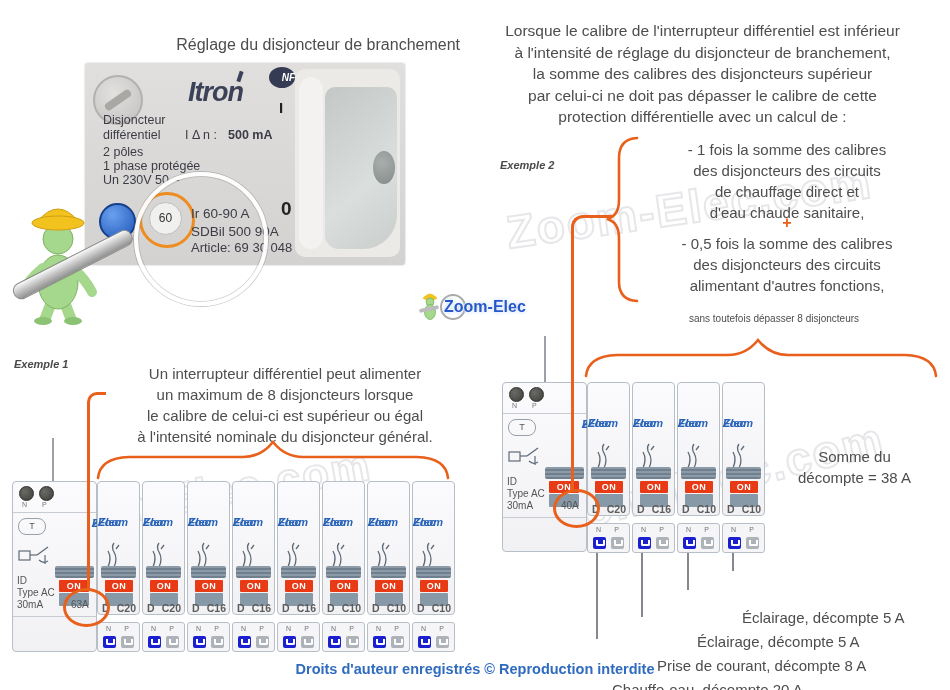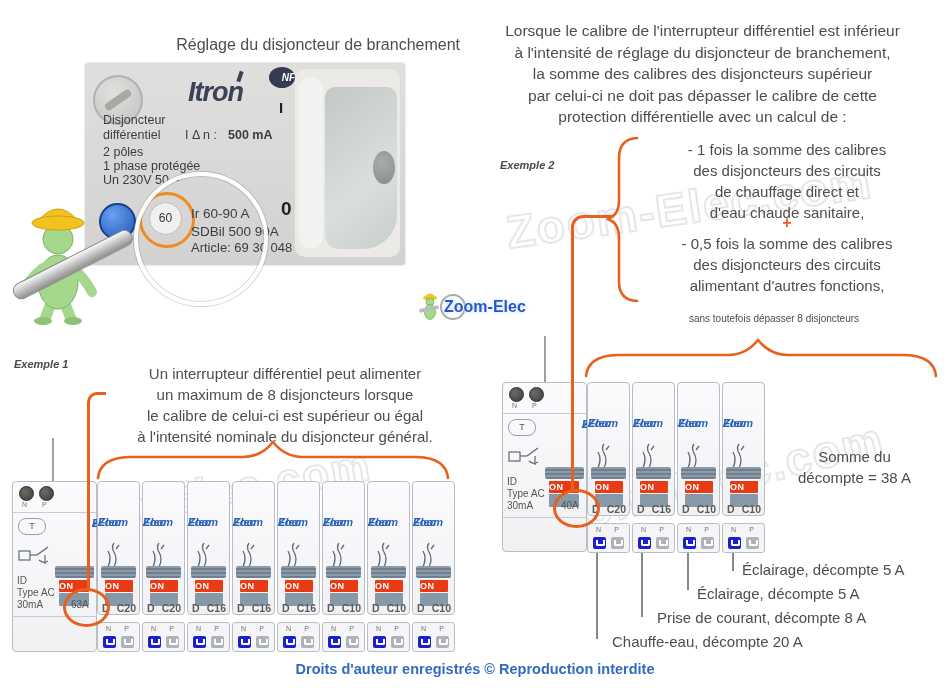--- a/index.html
+++ b/index.html
@@ -58,21 +58,21 @@
   .diff{width:83px;}
   .divider{left:0;width:100%;border-top:1px solid #c6ccd2;}
   .npcircle{width:13px;height:13px;border-radius:50%;border:1px solid #2c2c28;
             background:radial-gradient(circle at 35% 35%,#6a6a66,#3c3c38);}
   .tinylbl{font-size:7px;color:#70757b;}
   .testbtn{left:5px;top:36px;width:26px;height:15px;border:1px solid #9aa0a8;border-radius:8px;
            font-size:9px;color:#555;text-align:center;line-height:15px;}
   .brandtxt{font-size:11px;line-height:12.5px;font-weight:bold;font-style:italic;color:#2a64b8;white-space:nowrap;}
   .toggle{height:12px;border-radius:2px;
           background:repeating-linear-gradient(#8d9ba8 0 2px,#707f8d 2px 4px);}
-  .onbadge{background:#e83a15;color:#fff;font-size:9px;font-weight:bold;
+  .onbadge{background:#e83a15;color:#fff;font-size:9px;font-weight:bold;text-align:center;
            line-height:12px;letter-spacing:.5px;border-radius:1px;}
   .grayblock{background:#8799a7;border-radius:1px;}
   .ratingtxt{font-size:10.5px;color:#5c5c5c;font-weight:bold;}
   
   .bflex{position:absolute;display:flex;gap:2px;z-index:2;}
   .bwrap{position:relative;width:43px;height:171px;flex:0 0 43px;}
   .bmod{position:absolute;left:0;top:0;width:43px;height:134px;background:linear-gradient(#fbfbfd,#f1f1f4);
         border:1px solid #b7bec6;border-radius:4px;box-sizing:border-box;}
   .bmod *,.bterm *{position:absolute;}
   .bbrand{left:0;top:34px;width:100%;text-align:center;}
@@ -90,21 +90,21 @@
   .ushape{left:3px;top:3px;width:5px;height:4px;border:2px solid #fff;border-top:none;border-radius:0 0 2px 2px;}
   
   .d-toggle{left:42px;top:84px;width:39px;}
   .d-on{left:46px;top:98px;width:30px;height:12px;}
   .d-block{left:46px;top:111px;width:30px;height:13px;}
   .d-info{font-size:10px;color:#555;white-space:nowrap;}
   
   .logo-circle{left:440px;top:294px;width:22px;height:22px;border:2px solid #ababab;border-radius:50%;z-index:1;}
   .logo-text{left:444px;top:298px;font-size:16px;font-weight:bold;color:#2757c8;z-index:2;
              text-shadow:0 0 2px #ffffff,0 0 4px #aecdf5,0 0 1px #ffffff;}
-  .circuit-lbl{font-size:15px;color:#4d4d4d;white-space:nowrap;}
+  .circuit-lbl{font-size:15px;color:#4d4d4d;white-space:nowrap;margin-top:48px;}
 </style>
 </head>
 <body>
 
 <div class="wm" style="left:505px;top:180px;transform:rotate(-8deg);">Zoom-Elec.com</div>
 <div class="wm" style="left:520px;top:455px;transform:rotate(-14deg);">Zoom-Elec.com</div>
 <div class="wm" style="left:20px;top:470px;transform:rotate(-10deg);font-size:44px;">Zoom-Elec.com</div>
 
 <div class="abs ctr title" style="left:60px;top:36px;width:400px;text-align:right;">Réglage du disjoncteur de branchement</div>
 

